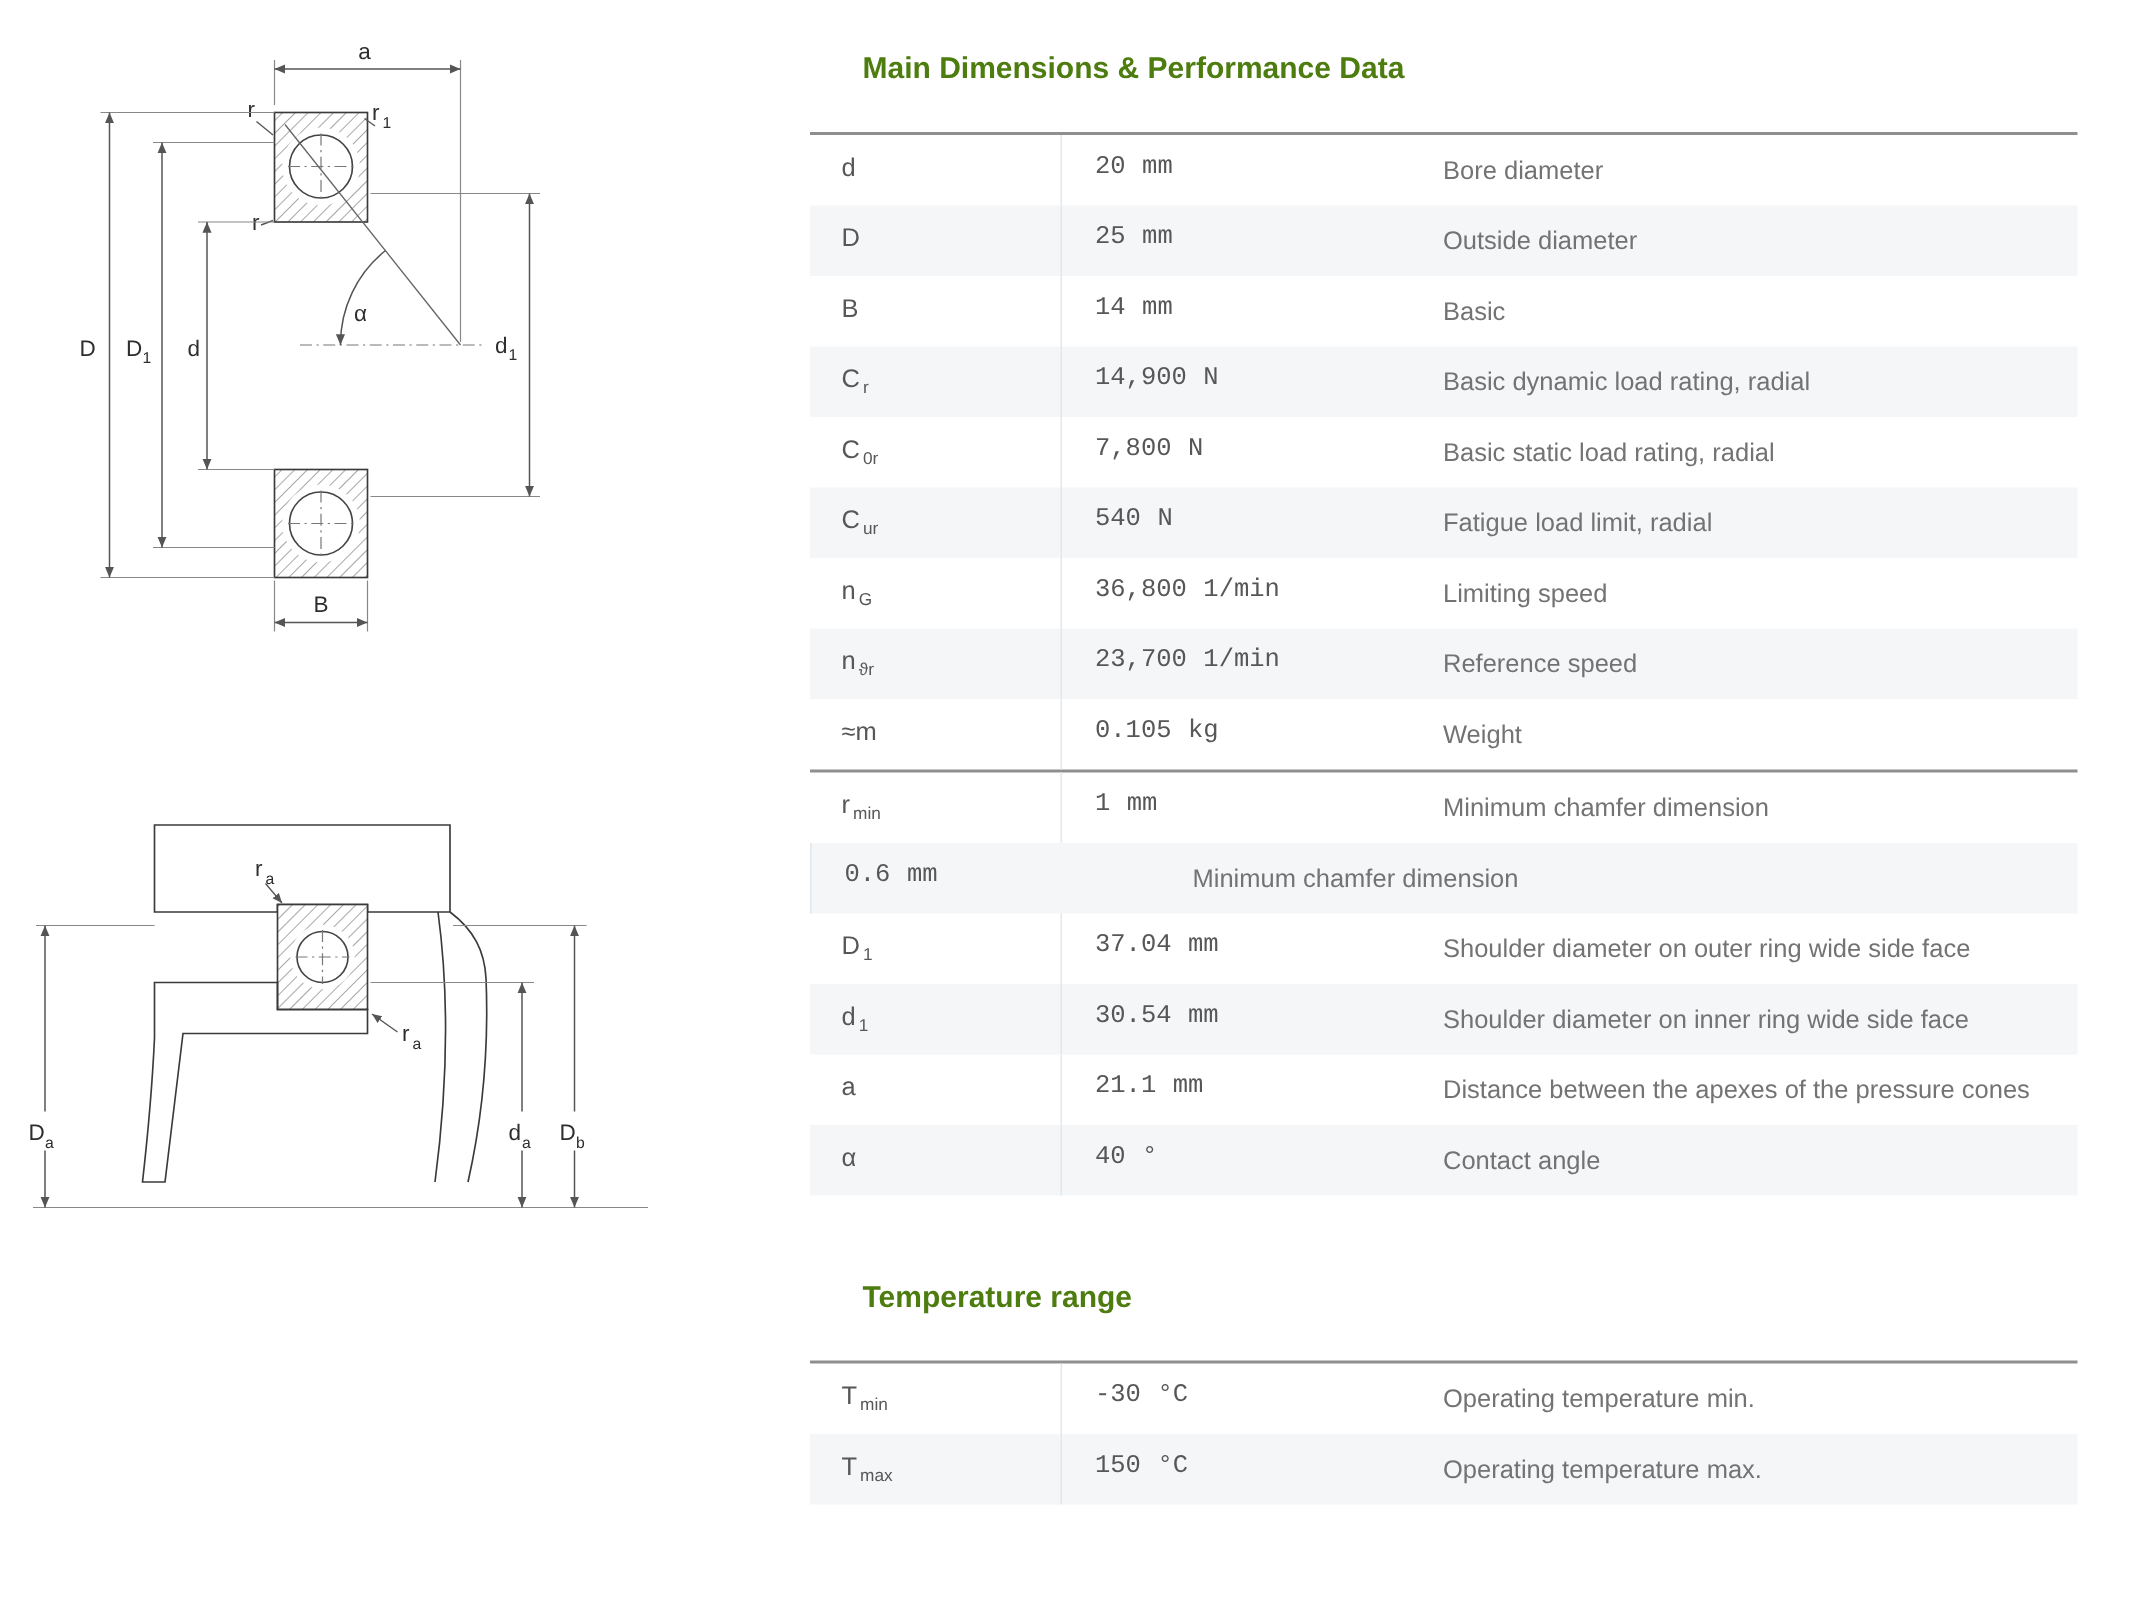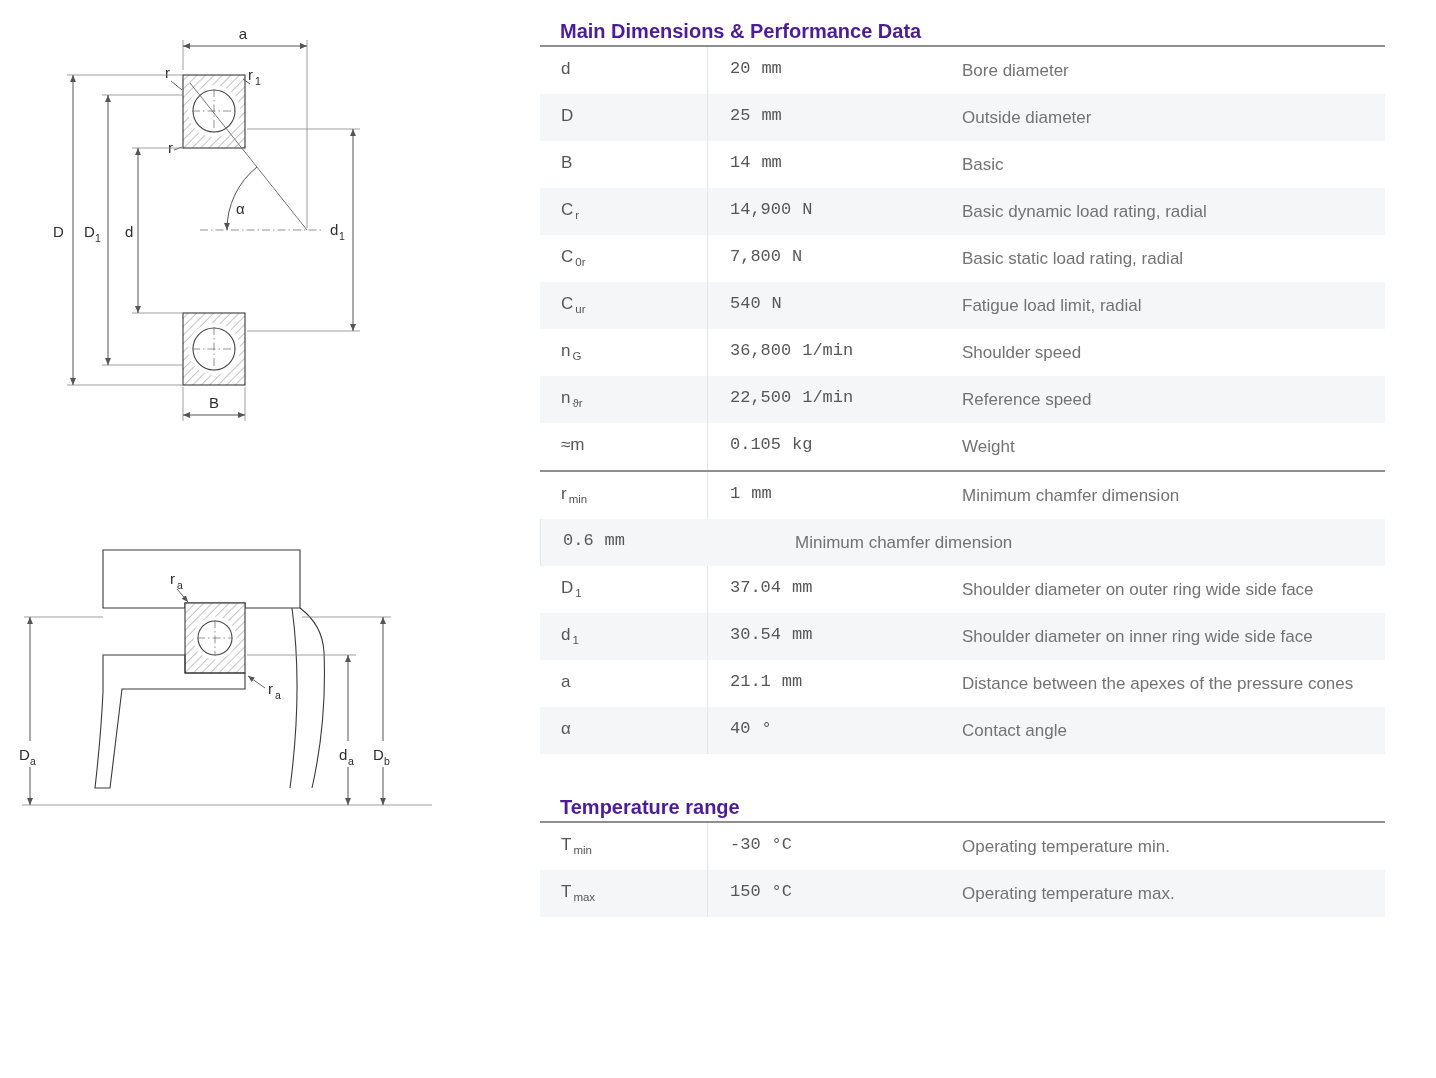--- a/index.html
+++ b/index.html
@@ -3,22 +3,22 @@
 <meta charset="utf-8">
 <style>
   * { box-sizing: border-box; }
   html, body { margin:0; padding:0; width:1436px; height:1078px; background:#ffffff;
                font-family:"Liberation Sans", sans-serif; }
   .canvas { position:relative; width:1436px; height:1078px; overflow:hidden; }
 
   .diagrams { position:absolute; left:0; top:0; width:540px; height:1078px; }
 
   .tables { position:absolute; left:540px; top:0; width:845px; }
-  h2.section-title { font-size:20px; font-weight:700; color:#4c1d95; margin:0;
-                     padding:20px 0 2px 20px; }
+  h2.section-title { font-size:20px; font-weight:700; color:#4d7c0f; margin:15px;
+                     padding:20px 0 15px 20px; }
   h2.section-title.more { padding-top:42px; }
   .table { border-top:2px solid #8f8f8f; }
   .row { display:flex; min-height:47px; }
   .row:nth-child(even) { background:#f4f6f8; }
   .label { width:167px; padding:12px 0 0 21px; font-size:17px; color:#575757; }
   .value { width:255px; padding:12px 0 0 22px; font-size:17px; color:#575757;
            border-left:1px solid #e4e7ea;font-family:Liberation Mono, monospace; }
   .desc  { flex:1; padding:1px 12px 0 0; font-size:17px; color:#737373; line-height:45px; }
   .sub   { font-size:11.5px; vertical-align:-3.5px; margin-left:2px; }
   .unit  { margin-left:11px; }
@@ -222,25 +222,25 @@
         <div class="desc">Basic static load rating, radial</div>
       </div>
       <div class="row">
         <div class="label"><span>C</span><span class="sub">ur</span></div>
         <div class="value"><span>540</span><span class="unit">N</span></div>
         <div class="desc">Fatigue load limit, radial</div>
       </div>
       <div class="row">
         <div class="label"><span>n</span><span class="sub">G</span></div>
         <div class="value"><span>36,800</span><span class="unit">1/min</span></div>
-        <div class="desc">Shoulder speed</div>
+        <div class="desc">Limiting speed</div>
       </div>
       <div class="row">
         <div class="label"><span>n</span><span class="sub">ϑr</span></div>
-        <div class="value"><span>22,500</span><span class="unit">1/min</span></div>
+        <div class="value"><span>23,700</span><span class="unit">1/min</span></div>
         <div class="desc">Reference speed</div>
       </div>
       <div class="row">
         <div class="label"><span>≈m</span><span class="sub"></span></div>
         <div class="value"><span>0.105</span><span class="unit">kg</span></div>
         <div class="desc">Weight</div>
       </div>
     </div>
 
     <div class="table">

